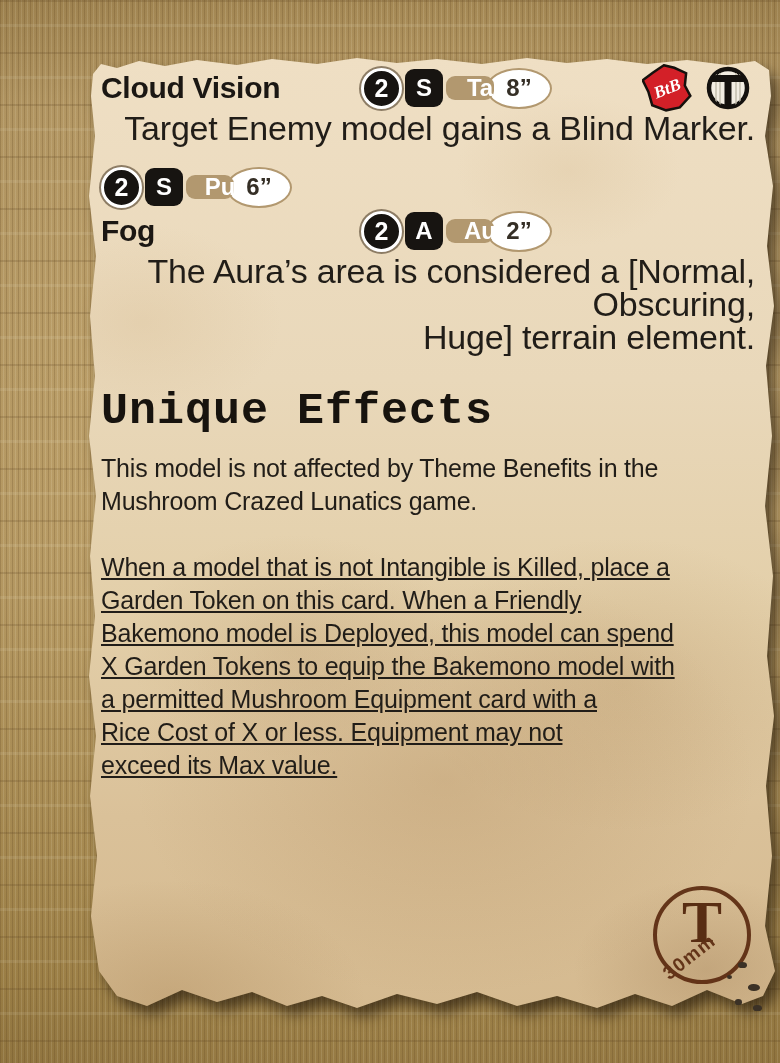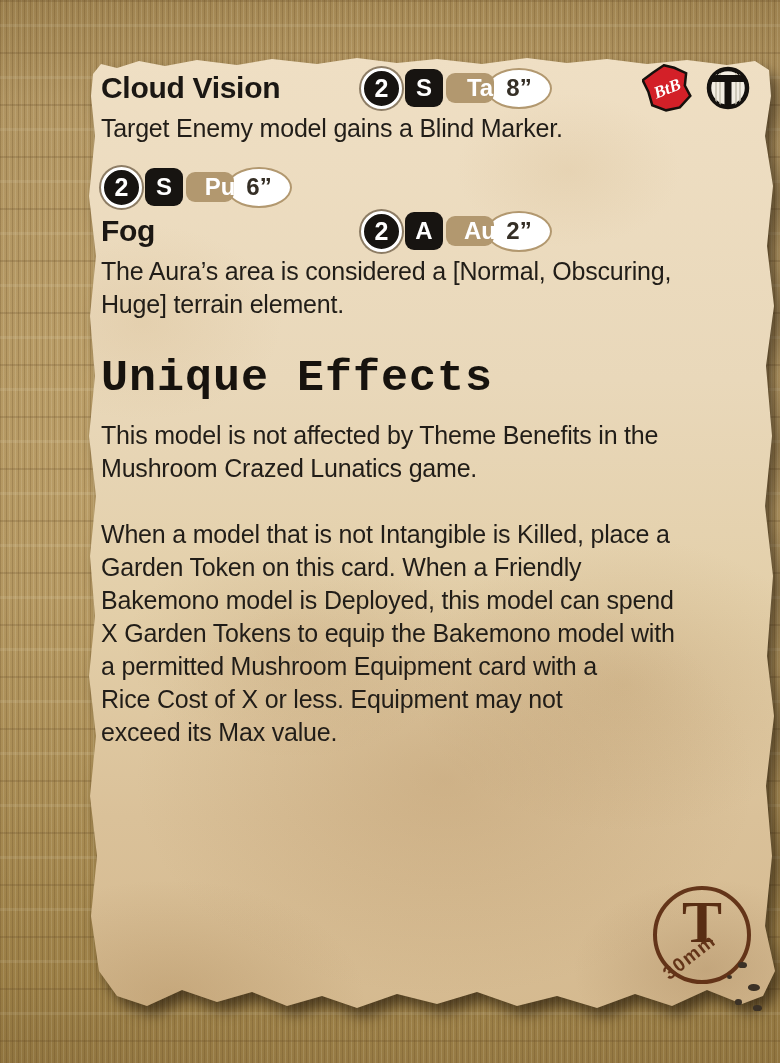--- a/index.html
+++ b/index.html
@@ -70,49 +70,49 @@
     width:41px; height:41px; border-radius:50%;
     background:#171411; color:#fff; border:3px solid #fff;
     box-shadow:0 0 0 2px rgba(62,46,26,.55);
     font-size:25px; z-index:3;
   }
   .st-timing {
     width:38px; height:38px; border-radius:9px; margin-left:3px;
     background:#171411; color:#fff; font-size:24px; z-index:2;
   }
   .st-target {
-    width:48px; height:30px; border-radius:9px; margin-left:3px;
+    width:48px; height:24px; border-radius:9px; margin-left:3px;
     background:#b2986f; color:#fff; font-size:24px; z-index:2;padding-left:20px;
   }
   .st-range {
     width:66px; height:41px; border-radius:50%; margin-left:-8px;
     background:#fff; border:2px solid #b2986f; color:#352f26;
     font-size:24px; z-index:1;
   }
   .feat-text {
-    margin-top:2px; font-size:25px; line-height:33px; letter-spacing:-0.2px;
-    white-space:pre-line; color:#211d18;
+    margin-top:2px; font-size:34px; line-height:33px; letter-spacing:-0.2px;
+    white-space:pre-line; color:#211d18;text-align:right;
   }
   .gap-after { margin-bottom:20px; }
 
   
   .corner { margin-left:auto; display:flex; align-items:center; gap:13px; padding-right:4px; }
   .badge-svg { display:block; }
 
   
   .ue-title {
     margin:28px 0 10px 0; height:60px; line-height:60px;
     text-align:left; font-family:Liberation Mono, monospace;
     font-size:45px; font-weight:bold; letter-spacing:1px; color:#17130e;
   }
   .ue-p {
     margin:0 0 33px 0; font-size:25px; line-height:33px; letter-spacing:-0.2px;
     white-space:pre-line; color:#211d18;
   }
-  .ue-p:last-of-type { margin-bottom:0; }
+  .ue-p:last-of-type { margin-bottom:0;text-decoration:underline; }
 
   
   .stamp { position:absolute; right:24px; bottom:24px; width:98px; height:98px; opacity:.92; }
   .stamp-circle {
     position:absolute; inset:0; border-radius:50%;
     border:4px solid #5b2a10; box-sizing:border-box;
   }
   .stamp-letter {
     position:absolute; left:0; right:0; top:2px; text-align:center;
     font-family:"Liberation Serif", serif; font-weight:bold;

